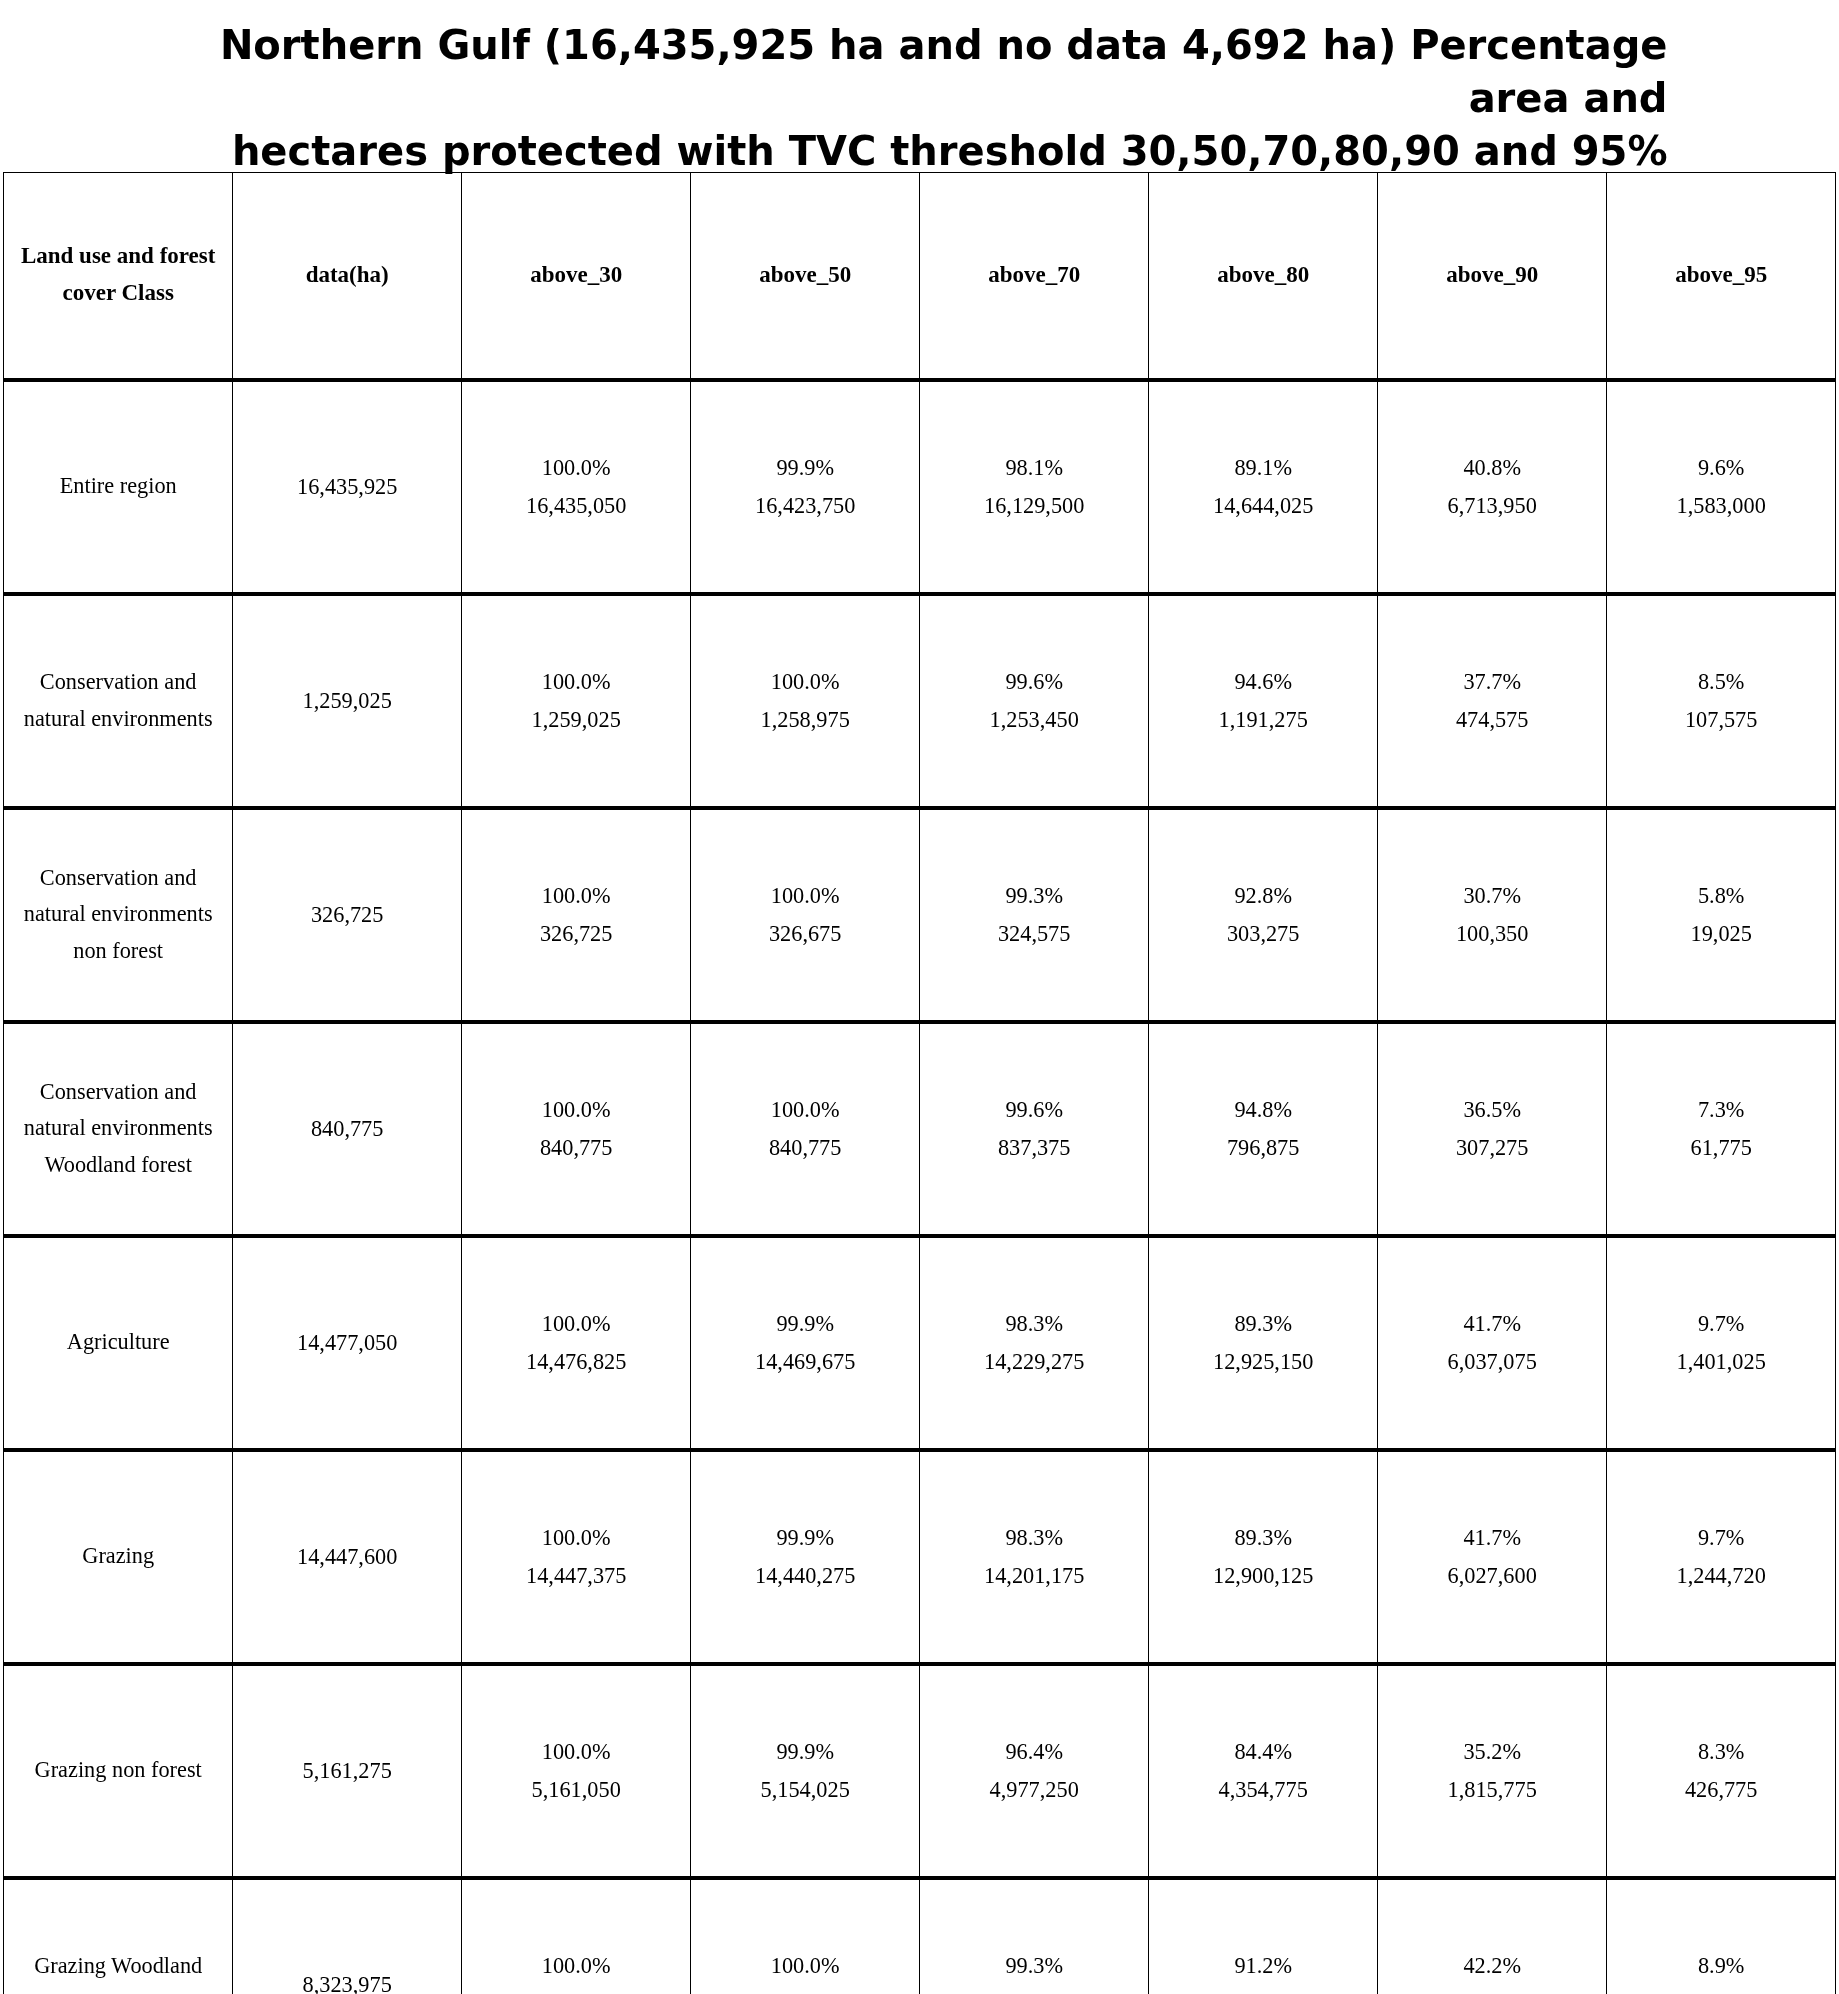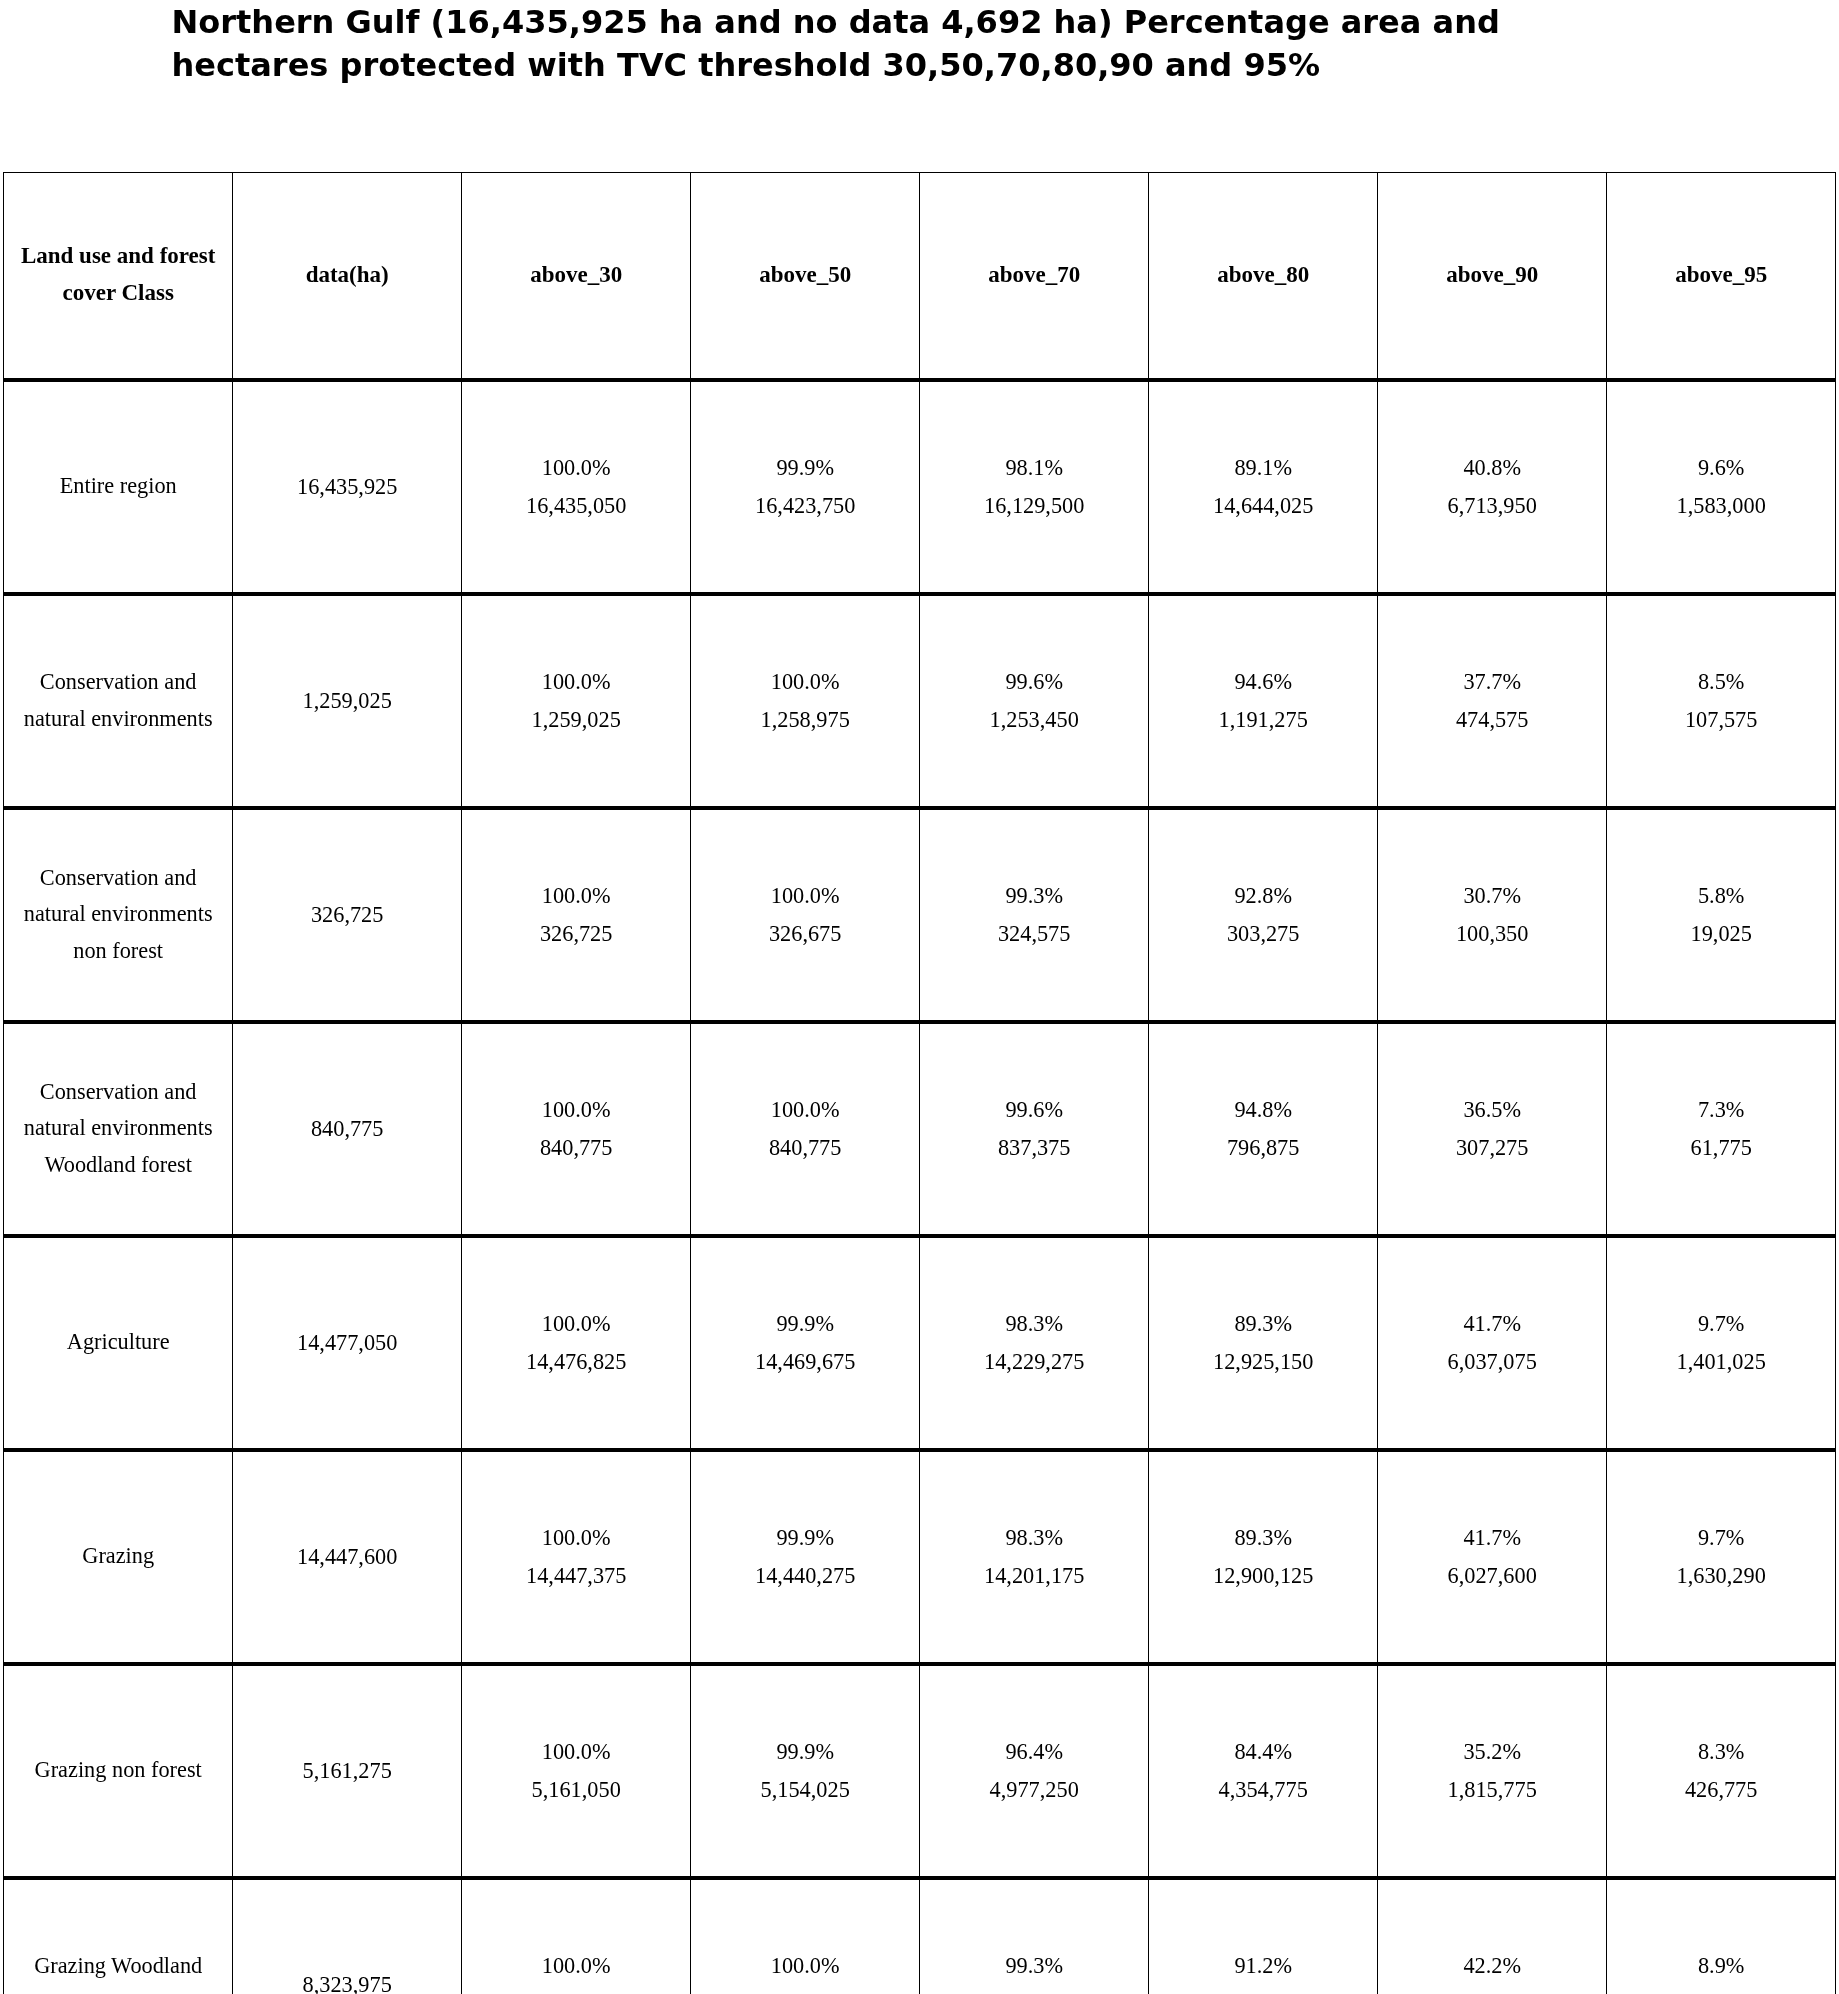--- a/index.html
+++ b/index.html
@@ -1,20 +1,20 @@
 <!DOCTYPE html>
 <html style="font-size:6.4px"><head>
 <meta charset="utf-8">
 <style>
   html,body{margin:0;padding:0;background:#fff;}
   body{width:1839px;height:2549px;position:relative;font-family:"Liberation Serif",serif;color:#000;}
 
-  .title{width:1496px;margin:1px auto 0;text-align:left;
+  .title{width:1496px;margin:19px auto 0;text-align:right;
          font-family:"DejaVu Sans",sans-serif;font-weight:bold;
-         font-size:32px;line-height:1.33;}
+         font-size:40px;line-height:1.33;}
 
   table{position:absolute;top:172px;left:3.2px;width:1833px;
         border-collapse:collapse;table-layout:fixed;}
   th,td{border-left:1.6px solid #000;border-right:1.6px solid #000;
         border-top:4px solid #000;border-bottom:4px solid #000;
         text-align:center;vertical-align:middle;padding:0;
         font-size:22.3px;font-weight:normal;}
   thead th{border-top-width:1.6px;font-weight:bold;font-size:23px;
            line-height:1.6;padding:0 12px;}
   thead tr{height:207px;}
@@ -202,21 +202,21 @@
       <td class="vc">
           <div>89.3%</div>
           <div>12,900,125</div>
         </td>
       <td class="vc">
           <div>41.7%</div>
           <div>6,027,600</div>
         </td>
       <td class="vc">
           <div>9.7%</div>
-          <div>1,630,290</div>
+          <div>1,244,720</div>
         </td>
     </tr>
     <tr>
       <th class="rl">Grazing non forest</th>
       <td class="ar">5,161,275</td>
       <td class="vc">
           <div>100.0%</div>
           <div>5,161,050</div>
         </td>
       <td class="vc">

